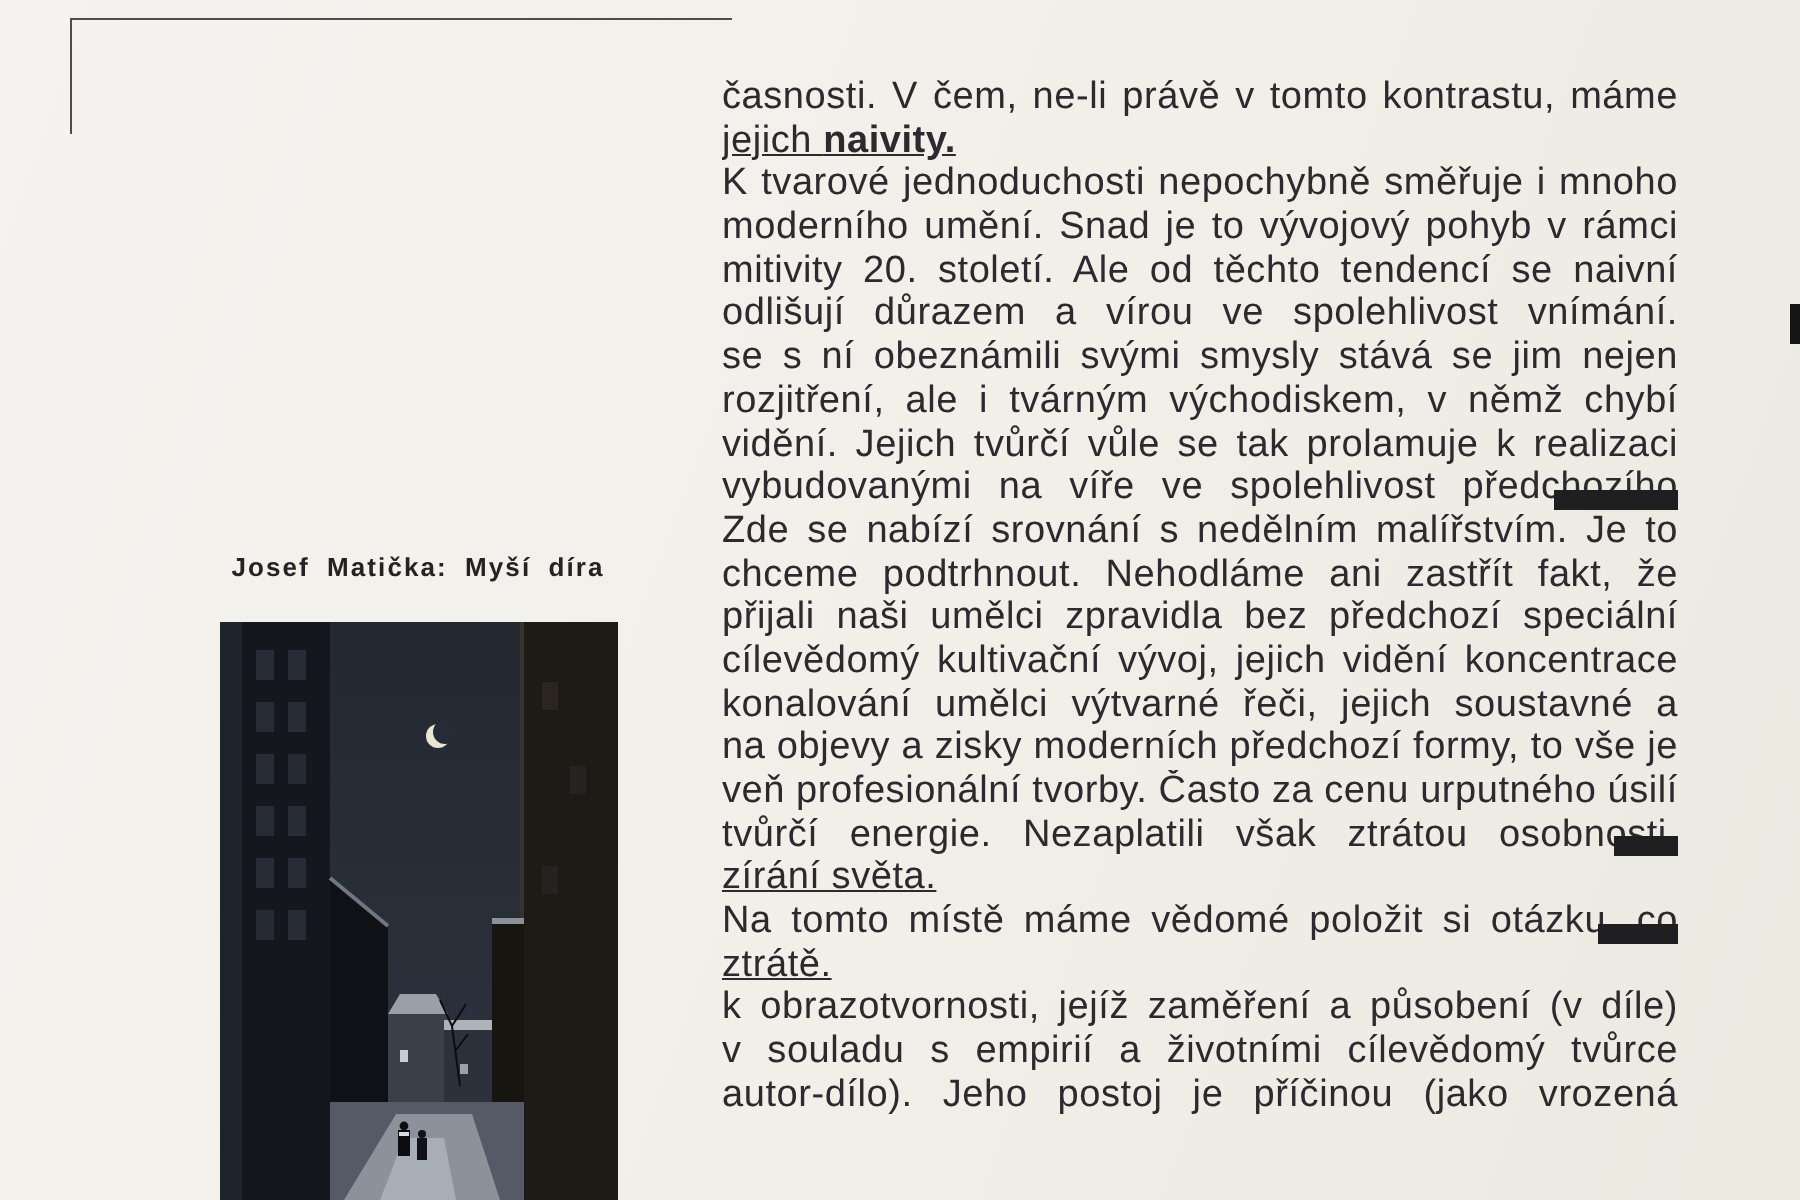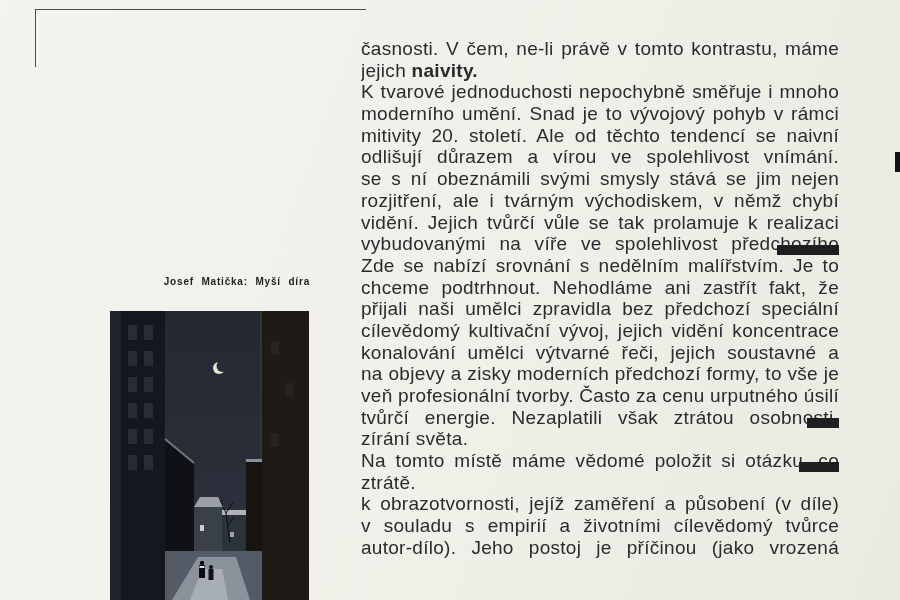--- a/index.html
+++ b/index.html
@@ -9,35 +9,35 @@
     overflow:hidden;
     background:linear-gradient(110deg,#f4f3ef 0%,#f0efe8 55%,#ebeae1 100%);
     font-family:"Liberation Sans",sans-serif;
     color:#2e2e32;
   }
   .frame-h{position:absolute;left:35px;top:9px;width:331px;height:1px;background:#4d4d4d;}
   .frame-v{position:absolute;left:35px;top:9px;width:1px;height:58px;background:#4d4d4d;}
   .edge-tick{position:absolute;left:895px;top:152px;width:5px;height:20px;background:#141414;}
   .caption{
     position:absolute;left:108px;top:276px;width:202px;
-    text-align:right;font-size:10px;font-weight:700;
+    text-align:center;font-size:13px;font-weight:700;
     letter-spacing:.08em;word-spacing:4px;color:#232326;
   }
   .painting{
     position:absolute;left:110px;top:311px;width:199px;height:289px;
     overflow:hidden;background:#242933;
   }
   .text-col{position:absolute;left:361px;top:38px;width:478px;}
   .tline{
     height:21.7px;overflow:hidden;
     font-size:19px;line-height:21.7px;letter-spacing:.015em;
     text-align:justify;text-align-last:justify;
     color:#2b2b2f;
   }
-  .tline.last{text-align-last:left;}
+  .tline.last{text-align-last:left;text-decoration:underline;}
   .tline .b{font-weight:700;}
   .tline .inv{background:#1f1f22;color:#eeede6;padding:10px 2px;}
 </style>
 </head>
 <body>
 
 <div class="page">
 
   <div class="frame-h"></div>
   <div class="frame-v"></div>

